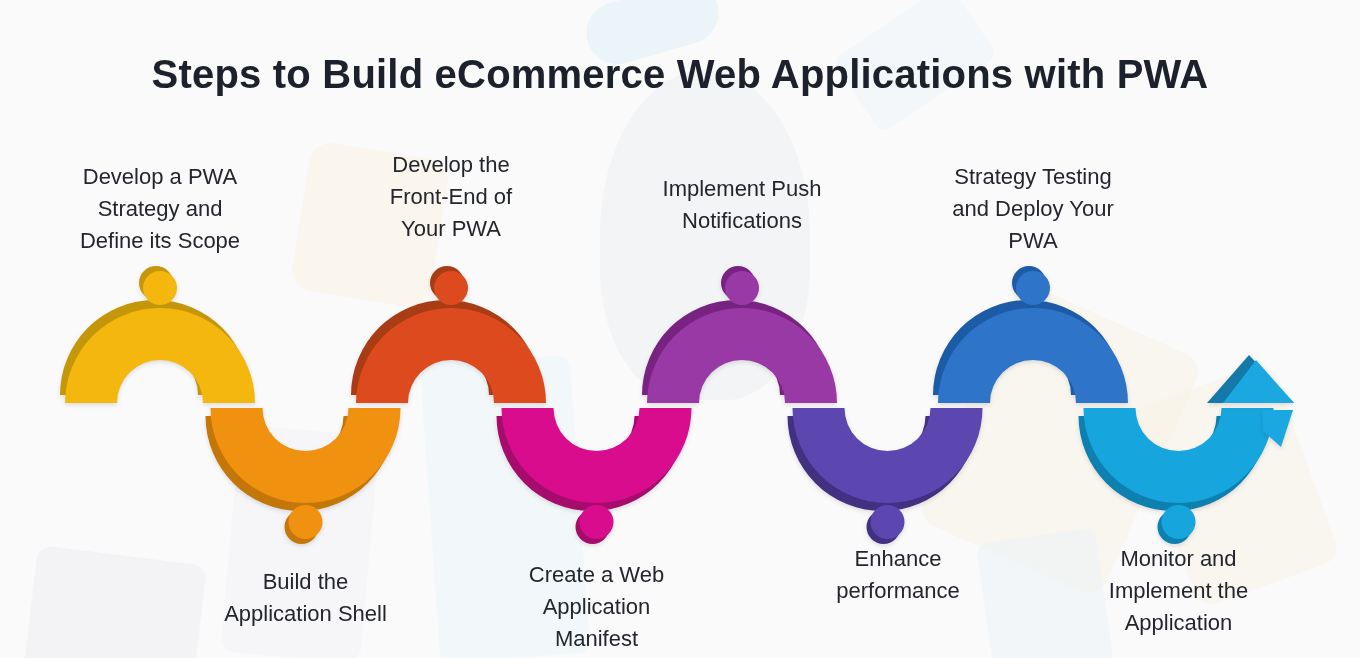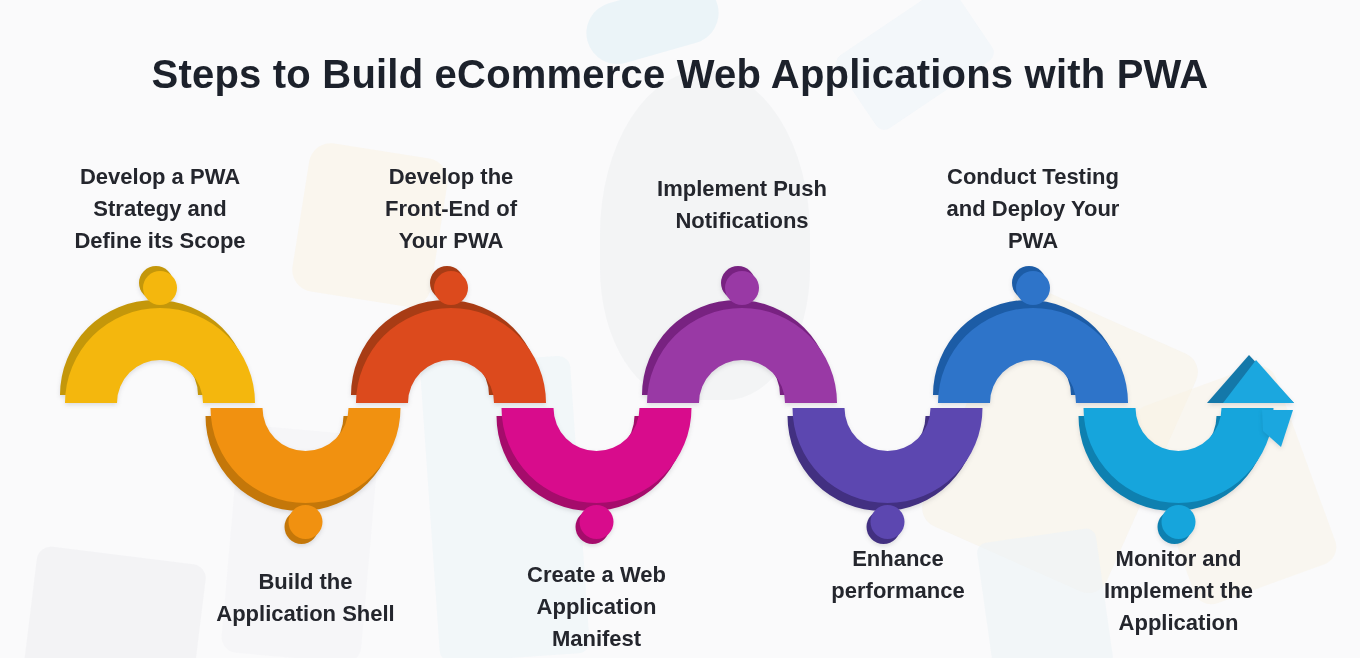--- a/index.html
+++ b/index.html
@@ -25,21 +25,21 @@
   .title{
     position:absolute;left:0;top:52px;width:1360px;margin:0;
     text-align:center;font-size:40px;font-weight:700;letter-spacing:.2px;
     color:var(--title-color,#1C212B);
   }
   #wave{position:absolute;left:0;top:0;}
   #wave g.piece{filter:drop-shadow(0 2px 2px rgba(40,40,60,.14));}
 
   .step-label{
     position:absolute;width:290px;text-align:center;
-    font-size:22px;line-height:32px;font-weight:700;
+    font-size:22px;line-height:32px;font-weight:400;
     color:var(--label-color,#24262D);
     white-space:pre-line;
   }
 </style>
 </head>
 <body>
 
 <div class="stage" style="--bg-color: #FAFAFB; --title-color: #1C212B; --label-color: #24262D;">
   <div class="bg-layer">
     <div class="blob b1"></div>
@@ -111,30 +111,30 @@
         <polygon points="1262,410 1293,410 1281,447 1263,431" fill="#1BA7DF"></polygon>
       </g>
     </svg>
 
   <div id="labels">
       <div class="step-label" style="left: 15px; top: 161px;">Develop a PWA
 Strategy and
 Define its Scope</div>
       <div class="step-label" style="left: 160.5px; top: 566px;">Build the
 Application Shell</div>
-      <div class="step-label" style="left: 306px; top: 161px;">Develop the
+      <div class="step-label" style="left: 306px; top: 149px;">Develop the
 Front-End of
 Your PWA</div>
       <div class="step-label" style="left: 451.5px; top: 559px;">Create a Web
 Application
 Manifest</div>
       <div class="step-label" style="left: 597px; top: 173px;">Implement Push
 Notifications</div>
       <div class="step-label" style="left: 753px; top: 543px;">Enhance
 performance</div>
-      <div class="step-label" style="left: 888px; top: 161px;">Conduct Testing
+      <div class="step-label" style="left: 888px; top: 161px;">Strategy Testing
 and Deploy Your
 PWA</div>
       <div class="step-label" style="left: 1033.5px; top: 543px;">Monitor and
 Implement the
 Application</div>
     </div>
 </div>
 
 </body></html>

